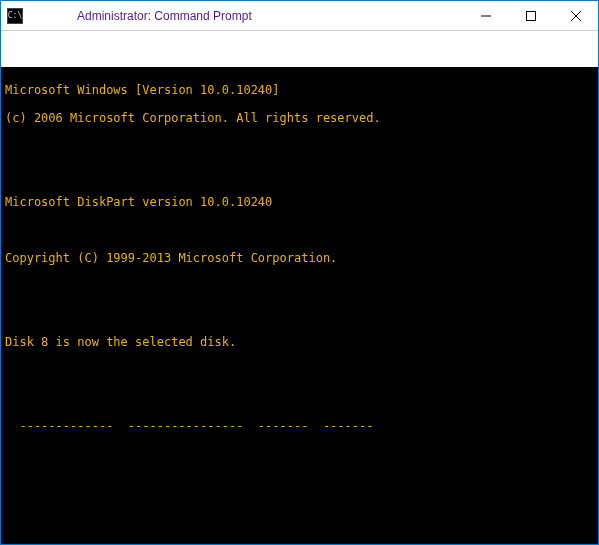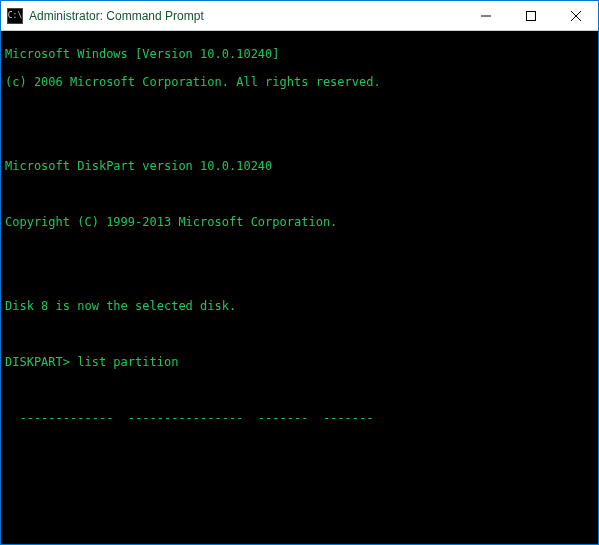--- a/index.html
+++ b/index.html
@@ -28,46 +28,48 @@
     margin-right: 6px;
     display: flex;
     align-items: center;
     justify-content: center;
     font-size: 8px;
     color: #ccc;
     font-family: Consolas, monospace;
   }
   .titlebar .title-text {
     font-size: 12px;
-    color: #14532d;
+    color: #4c1d95;
     flex: 0 0 auto;
+    margin-left: 48px;
   }
   .titlebar .spacer { flex: 1; }
   .winbtn {
     width: 45px;
     height: 29px;
     display: flex;
     align-items: center;
     justify-content: center;
     font-family: "Segoe UI Symbol", sans-serif;
     font-size: 10px;
     color: #000;
     background: transparent;
   }
   .winbtn svg { stroke: #000; stroke-width: 1; fill: none; }
   .terminal {
     flex: 1;
     background: #000;
-    color: #22c55e;
+    color: #eab308;
     font-family: Consolas, "Lucida Console", monospace;
     font-size: 12px;
     line-height: 14px;
     padding: 2px 4px;
     overflow: hidden;
     white-space: pre;
+    margin-top: 36px;
   }
   .terminal .row { display: block; }
 </style>
 </head>
 <body>
 
 <div class="titlebar">
   <div class="app-icon">C:\</div>
   <div class="title-text">Administrator: Command Prompt</div>
   <div class="spacer"></div>
@@ -94,21 +96,20 @@
 <span class="row">(c) 2006 Microsoft Corporation. All rights reserved.</span>
 <span class="row"> </span>
 <span class="row"> </span>
 <span class="row">Microsoft DiskPart version 10.0.10240</span>
 <span class="row"> </span>
 <span class="row">Copyright (C) 1999-2013 Microsoft Corporation.</span>
 <span class="row"> </span>
 <span class="row"> </span>
 <span class="row">Disk 8 is now the selected disk.</span>
 <span class="row"> </span>
-<span class="row"><span>DISKPART&gt; </span><span>list partition</span></span>
 <span class="row"> </span>
 <span class="row">  -------------  ----------------  -------  -------</span>
 
 
 
 
 
 
 
 

